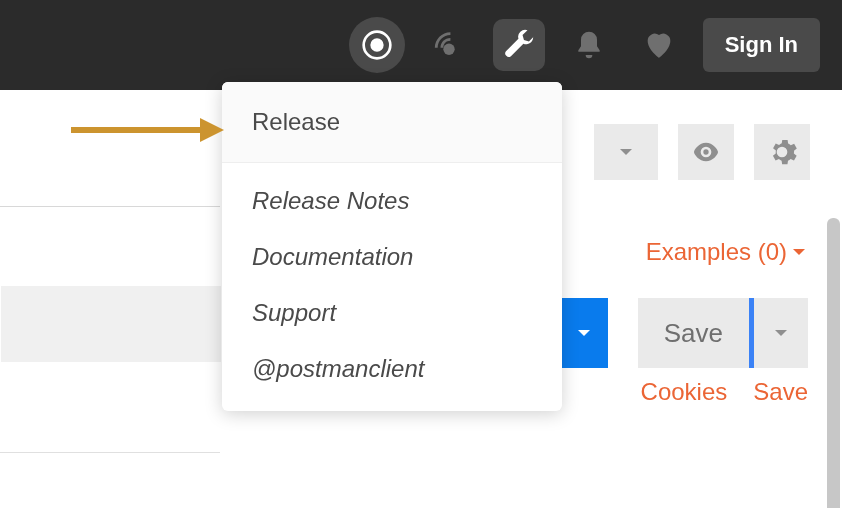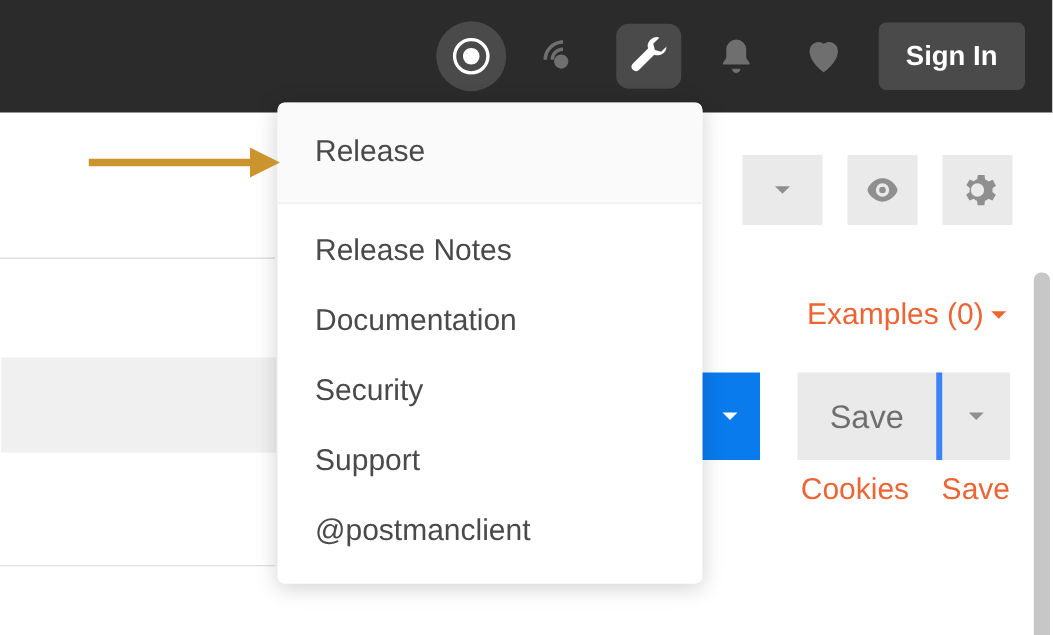--- a/index.html
+++ b/index.html
@@ -210,20 +210,21 @@
       cursor: pointer;
     }
     .dropdown-item:first-child {
       background: #fafafa;
       border-bottom: 1px solid #eee;
       padding-top: 26px;
       padding-bottom: 26px;
     }
     .dropdown-item:not(:first-child) {
       padding: 14px 30px;
+      font-style: italic;
     }
     .dropdown-item:nth-child(2) { padding-top: 24px; }
     .dropdown-item:last-child { padding-bottom: 28px; }
     .arrow {
       position: absolute;
       left: 66px;
       top: 110px;
       z-index: 11;
       pointer-events: none;
     }
@@ -320,21 +321,20 @@
   <div class="bottom-divider"></div>
 
   <div class="scroll-thumb"></div>
 
 </div>
 
 <div class="dropdown">
   <div class="dropdown-item">Release</div>
   <div class="dropdown-item">Release Notes</div>
   <div class="dropdown-item">Documentation</div>
-  <div class="dropdown-item">Security</div>
   <div class="dropdown-item">Support</div>
   <div class="dropdown-item">@postmanclient</div>
 </div>
 
 <svg class="arrow" width="160" height="40">
   <line x1="5" y1="20" x2="138" y2="20" stroke="#cc942f" stroke-width="6"></line>
   <polygon points="134,8 158,20 134,32" fill="#cc942f"></polygon>
 </svg>
 
 </body></html>

